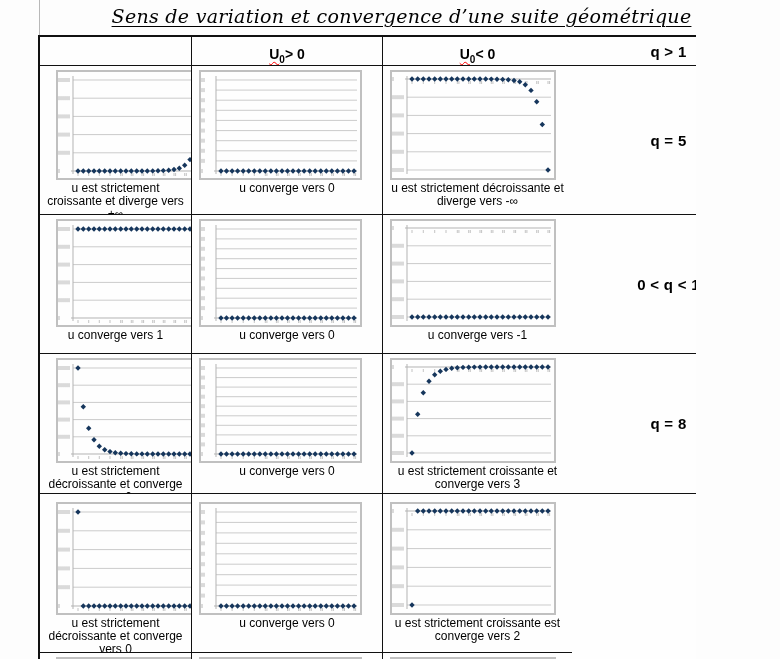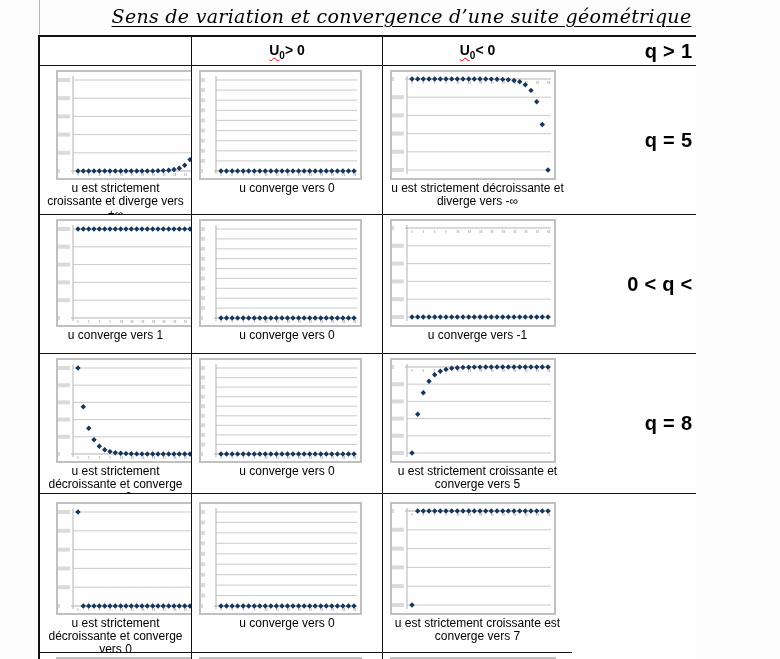--- a/index.html
+++ b/index.html
@@ -31,32 +31,32 @@
     display:grid;
     grid-template-columns:152px 191px 189px 194px;
     grid-template-rows:29px 149px 139px 140px 159px 44px;
     border:2px solid #111;
     background:#fefefe;
   }
   .cell { border-right:1.5px solid #111; border-bottom:1.5px solid #111; background:#fefefe; overflow:hidden; }
   .cell.last-col { border-right:none; }
   .cell.last-row { border-bottom:none; }
   .hdr {
-    display:flex; align-items:center; justify-content:center;
+    display:flex; align-items:flex-end; justify-content:center;
     font-size:14px; font-weight:bold;
   }
   .hdr sub { font-size:10px; }
   .u0 {
     text-decoration: underline wavy #ff0000;
     text-decoration-thickness:1px;
     text-underline-offset:2px;
   }
   .rowlabel {
     display:flex; align-items:center; justify-content:center;
-    font-size:20px; font-weight:bold;
+    font-size:15px; font-weight:bold;
     letter-spacing:0.3px;
   }
   .plot-cell { padding:0; }
   .plot-wrap { margin-top:4px; width:-moz-fit-content; width:fit-content; }
   .pc1 .plot-wrap { margin-left:16px; }
   .pc2 .plot-wrap { margin-left:7px; }
   .pc3 .plot-wrap { margin-left:7px; }
   .caption {
     margin:2px 4px 0 4px;
     font-size:12px;
@@ -899,21 +899,21 @@
             <path d="M118.3 6.3L121 9L118.3 11.7L115.6 9Z" fill="#16365c"></path>
             <path d="M124 6.3L126.7 9L124 11.7L121.3 9Z" fill="#16365c"></path>
             <path d="M129.7 6.3L132.39999999999998 9L129.7 11.7L126.99999999999999 9Z" fill="#16365c"></path>
             <path d="M135.3 6.3L138 9L135.3 11.7L132.60000000000002 9Z" fill="#16365c"></path>
             <path d="M141 6.3L143.7 9L141 11.7L138.3 9Z" fill="#16365c"></path>
             <path d="M146.7 6.3L149.39999999999998 9L146.7 11.7L144 9Z" fill="#16365c"></path>
             <path d="M152.3 6.3L155 9L152.3 11.7L149.60000000000002 9Z" fill="#16365c"></path>
             <path d="M158 6.3L160.7 9L158 11.7L155.3 9Z" fill="#16365c"></path>
           </svg>
         </div>
-      <div class="caption">u est strictement croissante et converge vers 5</div>
+      <div class="caption">u est strictement croissante et converge vers 3</div>
     </div>
 
     <div class="cell rowlabel">q = 8</div>
     <div class="cell plot-cell pc1">
       <div class="plot-wrap" style="margin-top:8px;">
           <svg class="chart" viewBox="0 0 158 113" width="158" height="113">
             <rect x="1" y="1" width="156" height="111" fill="#fefefe" stroke="#c0c0c0" stroke-width="2"></rect>
             <line x1="17" y1="85.2" x2="153" y2="85.2" stroke="#cbcbcb" stroke-width="1"></line>
             <line x1="3" y1="83.2" x2="3" y2="87.2" stroke="#9a9a9a" stroke-width="0.7"></line>
             <line x1="5" y1="83.2" x2="5" y2="87.2" stroke="#9a9a9a" stroke-width="0.7"></line>
@@ -1172,21 +1172,21 @@
             <path d="M118.3 6.3L121 9L118.3 11.7L115.6 9Z" fill="#16365c"></path>
             <path d="M124 6.3L126.7 9L124 11.7L121.3 9Z" fill="#16365c"></path>
             <path d="M129.7 6.3L132.39999999999998 9L129.7 11.7L126.99999999999999 9Z" fill="#16365c"></path>
             <path d="M135.3 6.3L138 9L135.3 11.7L132.60000000000002 9Z" fill="#16365c"></path>
             <path d="M141 6.3L143.7 9L141 11.7L138.3 9Z" fill="#16365c"></path>
             <path d="M146.7 6.3L149.39999999999998 9L146.7 11.7L144 9Z" fill="#16365c"></path>
             <path d="M152.3 6.3L155 9L152.3 11.7L149.60000000000002 9Z" fill="#16365c"></path>
             <path d="M158 6.3L160.7 9L158 11.7L155.3 9Z" fill="#16365c"></path>
           </svg>
         </div>
-      <div class="caption">u est strictement croissante est converge vers 7</div>
+      <div class="caption">u est strictement croissante est converge vers 2</div>
     </div>
 
     <div class="cell rowlabel last-row"></div>
     <div class="cell plot-cell pc1 last-row">
         <div class="sliver"></div>
       </div>
     <div class="cell plot-cell pc2 last-row">
         <div class="sliver"></div>
       </div>
     <div class="cell plot-cell pc3 last-col last-row">

